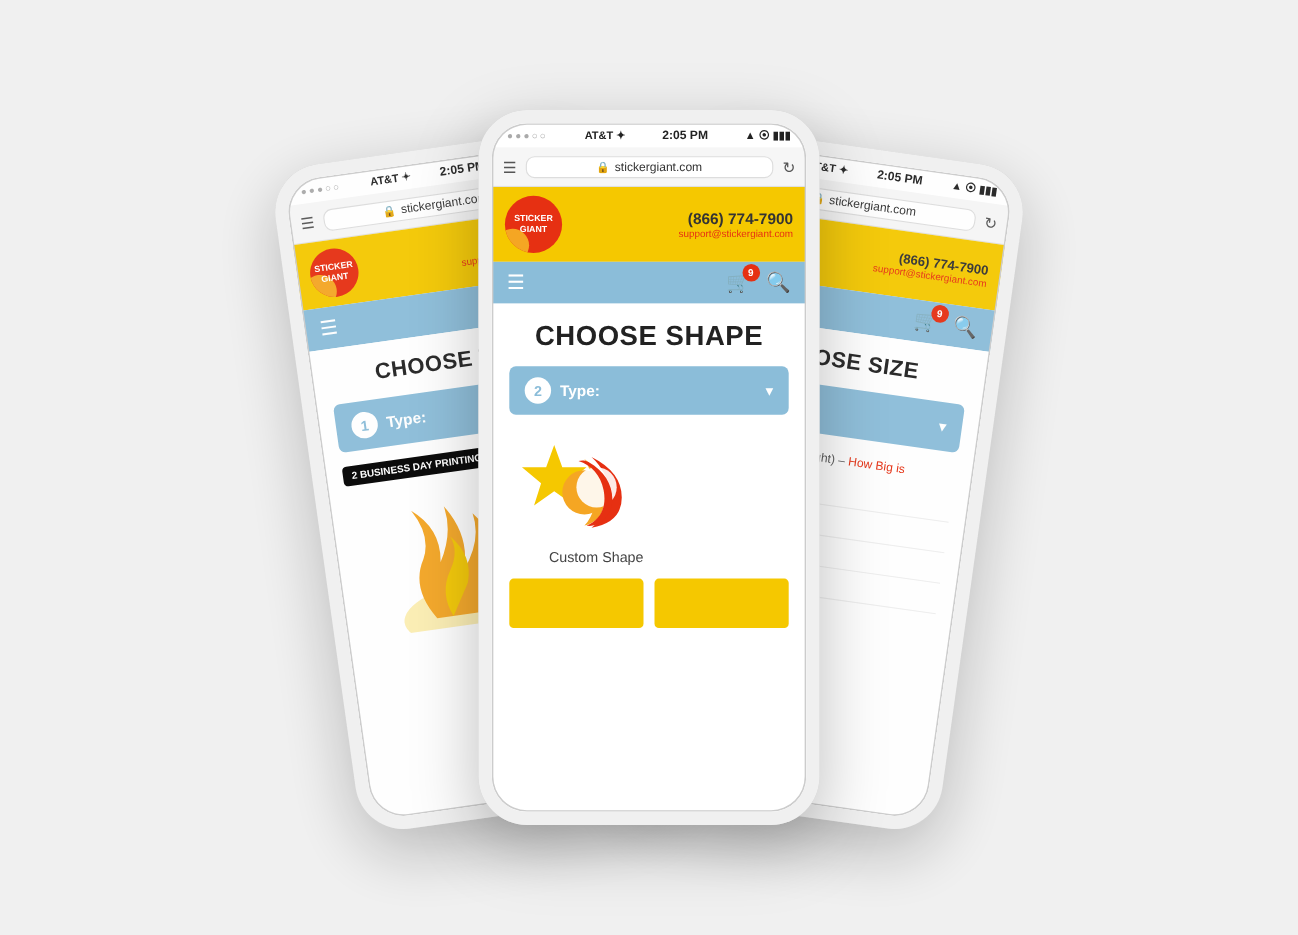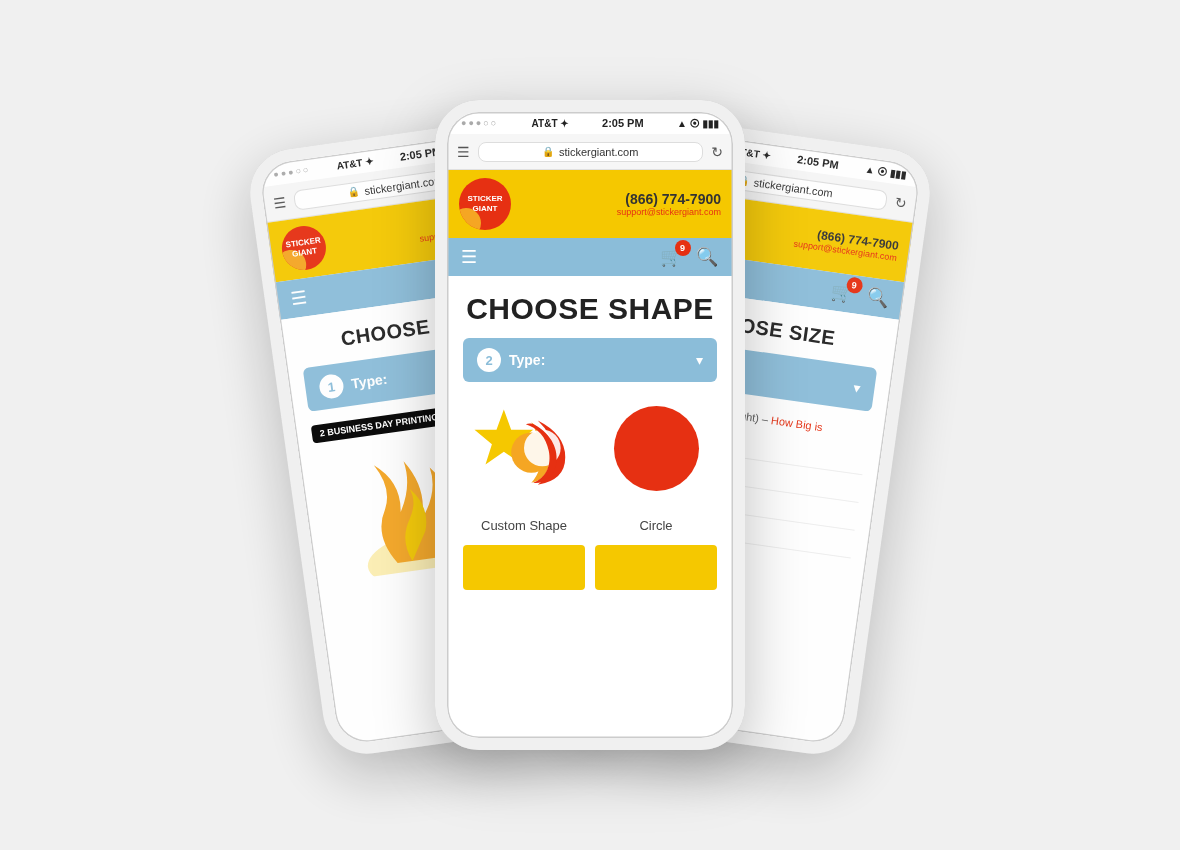--- a/index.html
+++ b/index.html
@@ -230,21 +230,21 @@
       flex: 1;
       overflow: hidden;
     }
 
     
     .choose-shape {
       padding: 16px;
     }
 
     .page-title {
-      font-size: 30px;
+      font-size: 25px;
       font-weight: 900;
       text-align: center;
       color: #222;
       text-transform: uppercase;
       margin-bottom: 12px;
       letter-spacing: 0.5px;
     }
 
     .step-selector {
       background: #8bbdd9;
@@ -285,22 +285,22 @@
     .shapes-grid {
       display: grid;
       grid-template-columns: 1fr 1fr;
       gap: 10px;
       margin-bottom: 12px;
     }
 
     .shape-item {
       display: flex;
       flex-direction: column;
-      align-items: center;
-      gap: 20px;
+      align-items: flex-end;
+      gap: 6px;
     }
 
     .shape-icon-area {
       width: 100%;
       height: 100px;
       display: flex;
       align-items: center;
       justify-content: center;
     }
 
@@ -574,26 +574,20 @@
 
                     <circle cx="68" cy="55" r="22" fill="#f5a623"></circle>
                     <circle cx="80" cy="50" r="20" fill="white" opacity="0.9"></circle>
 
                     <path d="M72,25 C90,35 98,52 95,68 C92,82 80,90 70,88 C85,82 90,68 87,53 C84,38 75,28 62,24 C65,23 69,23 72,25Z" fill="#e63012"></path>
                   </svg>
                 </div>
                 <span class="shape-label">Custom Shape</span>
               </div>
 
-              <div class="shape-item">
-                <div class="shape-icon-area">
-                  <div class="circle-shape"></div>
-                </div>
-                <span class="shape-label">Circle</span>
-              </div>
             </div>
 
             <div class="rect-shapes">
               <div class="rect-item"></div>
               <div class="rect-item"></div>
             </div>
           </div>
         </div>
       </div>
     </div>

